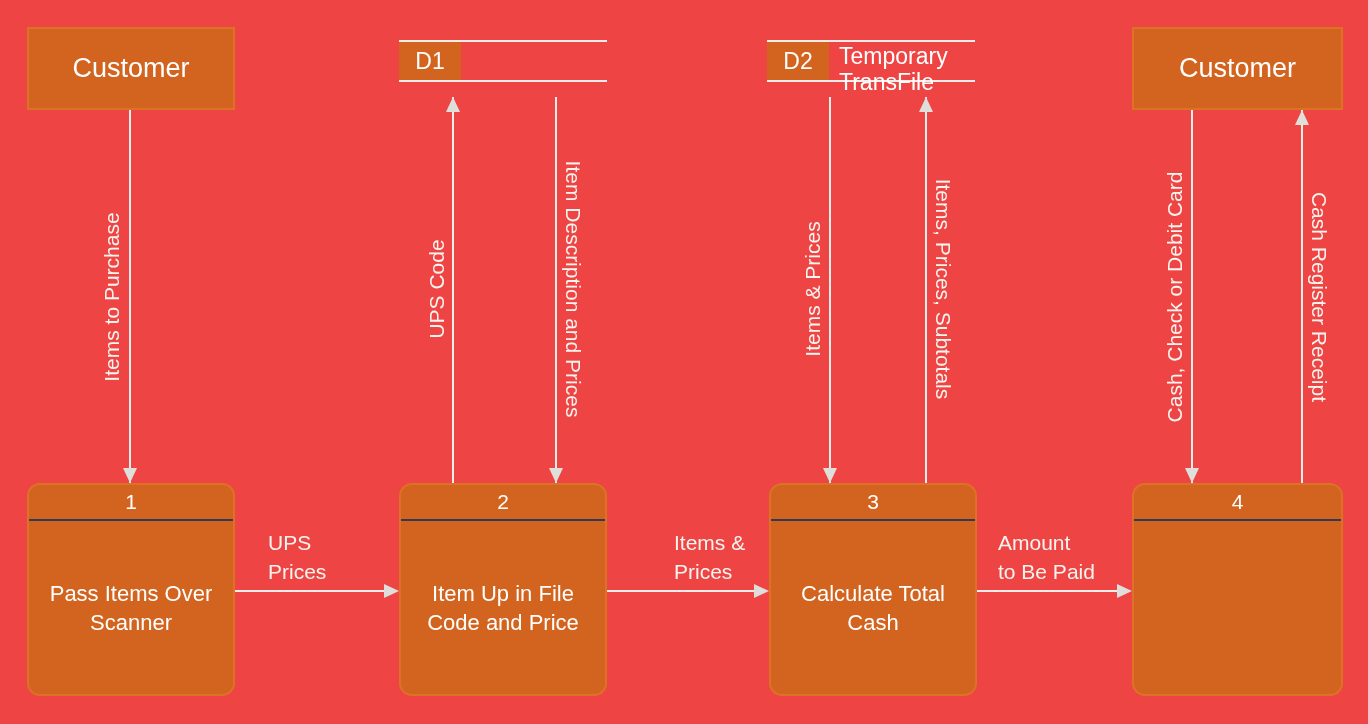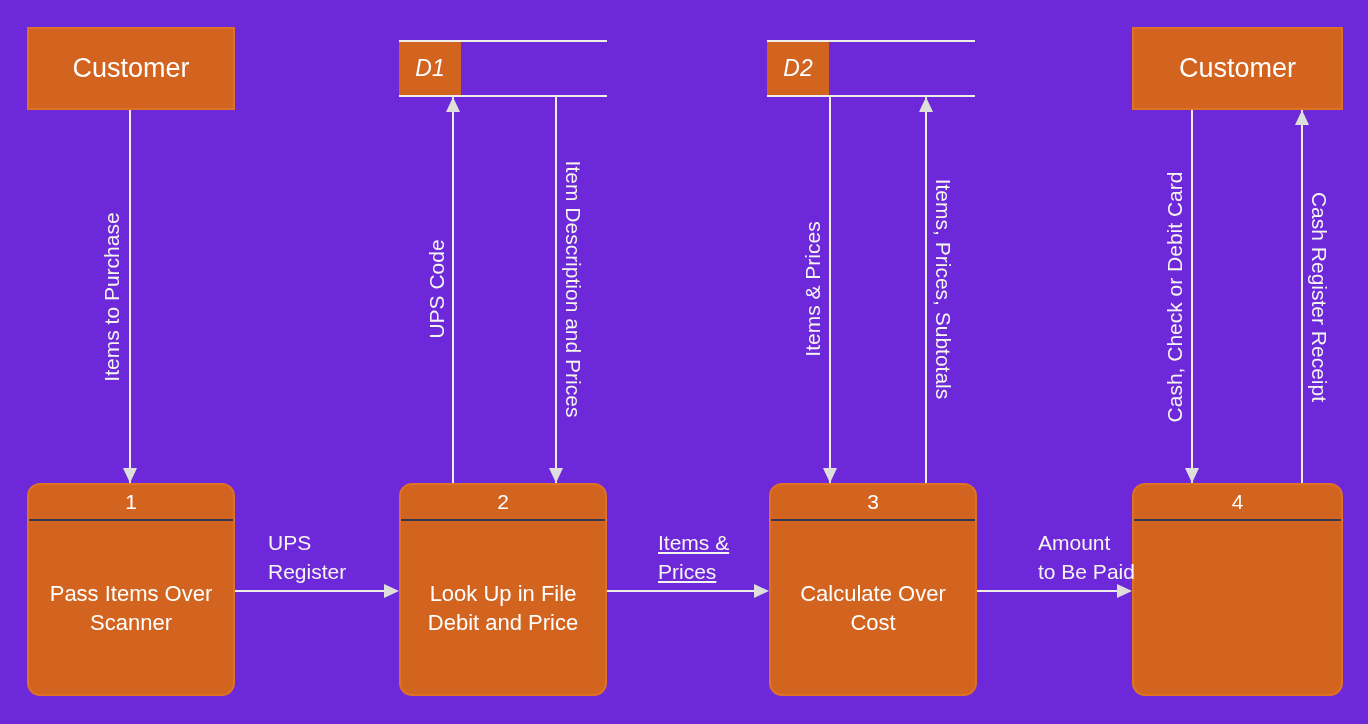--- a/index.html
+++ b/index.html
@@ -1,18 +1,18 @@
 <!DOCTYPE html>
 <html><head>
 <meta charset="utf-8">
 <style>
   html,body{margin:0;padding:0;background:#2d3250;}
   #canvas{
     position:relative;width:1368px;height:724px;overflow:hidden;
-    background:#6d28d9;
+    background:#ef4444;
     font-family:"Liberation Sans","DejaVu Sans",sans-serif;
     color:#ffffff;
   }
   
   .entity{
     position:absolute;background:#d2641f;border:2px solid #dd7226;box-sizing:border-box;
     display:flex;align-items:center;justify-content:center;
     font-size:27px;color:#fff;
   }
   
@@ -23,22 +23,22 @@
   .process .num{
     height:34px;flex:0 0 34px;display:flex;align-items:center;justify-content:center;
     font-size:21px;border-bottom:2px solid #343a56;
   }
   .process .plabel{
     flex:1;display:flex;align-items:center;justify-content:center;text-align:center;
     font-size:22px;line-height:29px;padding:0 12px;
   }
   
   .store{
-    position:absolute;top:40px;height:57px;width:208px;box-sizing:border-box;
-    border-top:2px solid #eeedea;border-bottom:2px solid #eeedea;font-style:italic;
+    position:absolute;top:40px;height:42px;width:208px;box-sizing:border-box;
+    border-top:2px solid #eeedea;border-bottom:2px solid #eeedea;
   }
   .store .sid{
     position:absolute;left:0;top:0;bottom:0;width:62px;background:#d2641f;
     display:flex;align-items:center;justify-content:center;font-size:23px;
   }
   .store .sname{
     position:absolute;left:72px;top:1px;width:132px;font-size:23px;line-height:26px;
   }
   
   .vline{position:absolute;width:2px;background:#eeedea;}
@@ -67,33 +67,34 @@
   </div>
   <div class="entity" style="left:1132px;top:27px;width:211px;height:83px;">
     <span>Customer</span>
   </div>
 
   <div class="store" style="left:399px;">
     <div class="sid">D1</div>
   </div>
   <div class="store" style="left:767px;">
     <div class="sid">D2</div>
+    <div class="sname">Temporary TransFile</div>
   </div>
 
   <div class="process" style="left:27px;width:208px;">
     <div class="num">1</div>
     <div class="plabel">Pass Items Over Scanner</div>
   </div>
   <div class="process" style="left:399px;width:208px;">
     <div class="num">2</div>
-    <div class="plabel">Look Up in File Debit and Price</div>
+    <div class="plabel">Item Up in File Code and Price</div>
   </div>
   <div class="process" style="left:769px;width:208px;">
     <div class="num">3</div>
-    <div class="plabel">Calculate Over Cost</div>
+    <div class="plabel">Calculate Total Cash</div>
   </div>
   <div class="process" style="left:1132px;width:211px;">
     <div class="num">4</div>
   </div>
 
   <div>
     <div class="vline" style="left:129px;top:110px;height:373px;"></div>
     <div class="ah down" style="left:123px;top:468px;"></div>
     <div class="vlabel" style="left:112px;top:297px;">Items to Purchase</div>
   </div>
@@ -131,30 +132,30 @@
   <div>
     <div class="vline" style="left:1301px;top:110px;height:373px;"></div>
     <div class="ah up" style="left:1295px;top:110px;"></div>
     <div class="vlabel cw" style="left:1319px;top:297px;">Cash Register Receipt</div>
   </div>
 
   <div>
     <div class="hline" style="left:235px;top:590px;width:150px;"></div>
     <div class="ah right" style="left:384px;top:584px;"></div>
     <div class="hlabel" style="left:268px;top:528px;">UPS
-Register</div>
+Prices</div>
   </div>
 
   <div>
     <div class="hline" style="left:607px;top:590px;width:148px;"></div>
     <div class="ah right" style="left:754px;top:584px;"></div>
-    <div class="hlabel" style="left:658px;top:528px;text-decoration:underline;">Items &amp;
+    <div class="hlabel" style="left:674px;top:528px;">Items &amp;
 Prices</div>
   </div>
 
   <div>
     <div class="hline" style="left:977px;top:590px;width:141px;"></div>
     <div class="ah right" style="left:1117px;top:584px;"></div>
-    <div class="hlabel" style="left:998px;top:528px;margin-left:40px;">Amount
+    <div class="hlabel" style="left:998px;top:528px;">Amount
 to Be Paid</div>
   </div>
 
 </div>
 
 </body></html>

